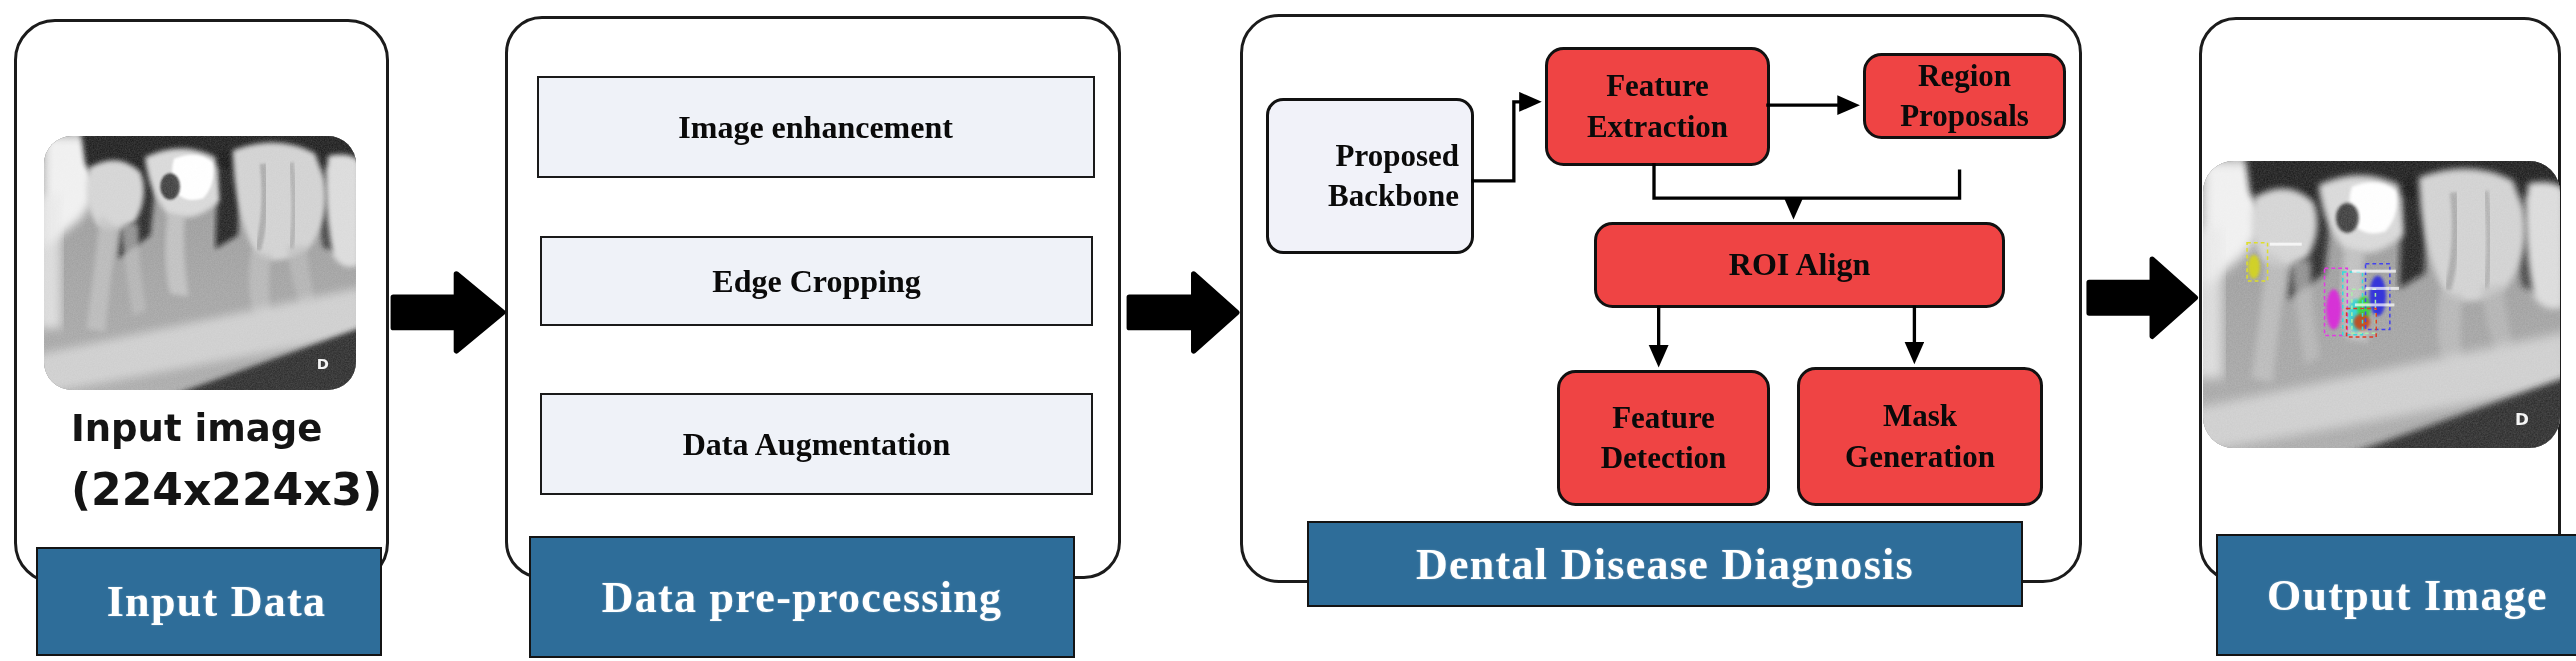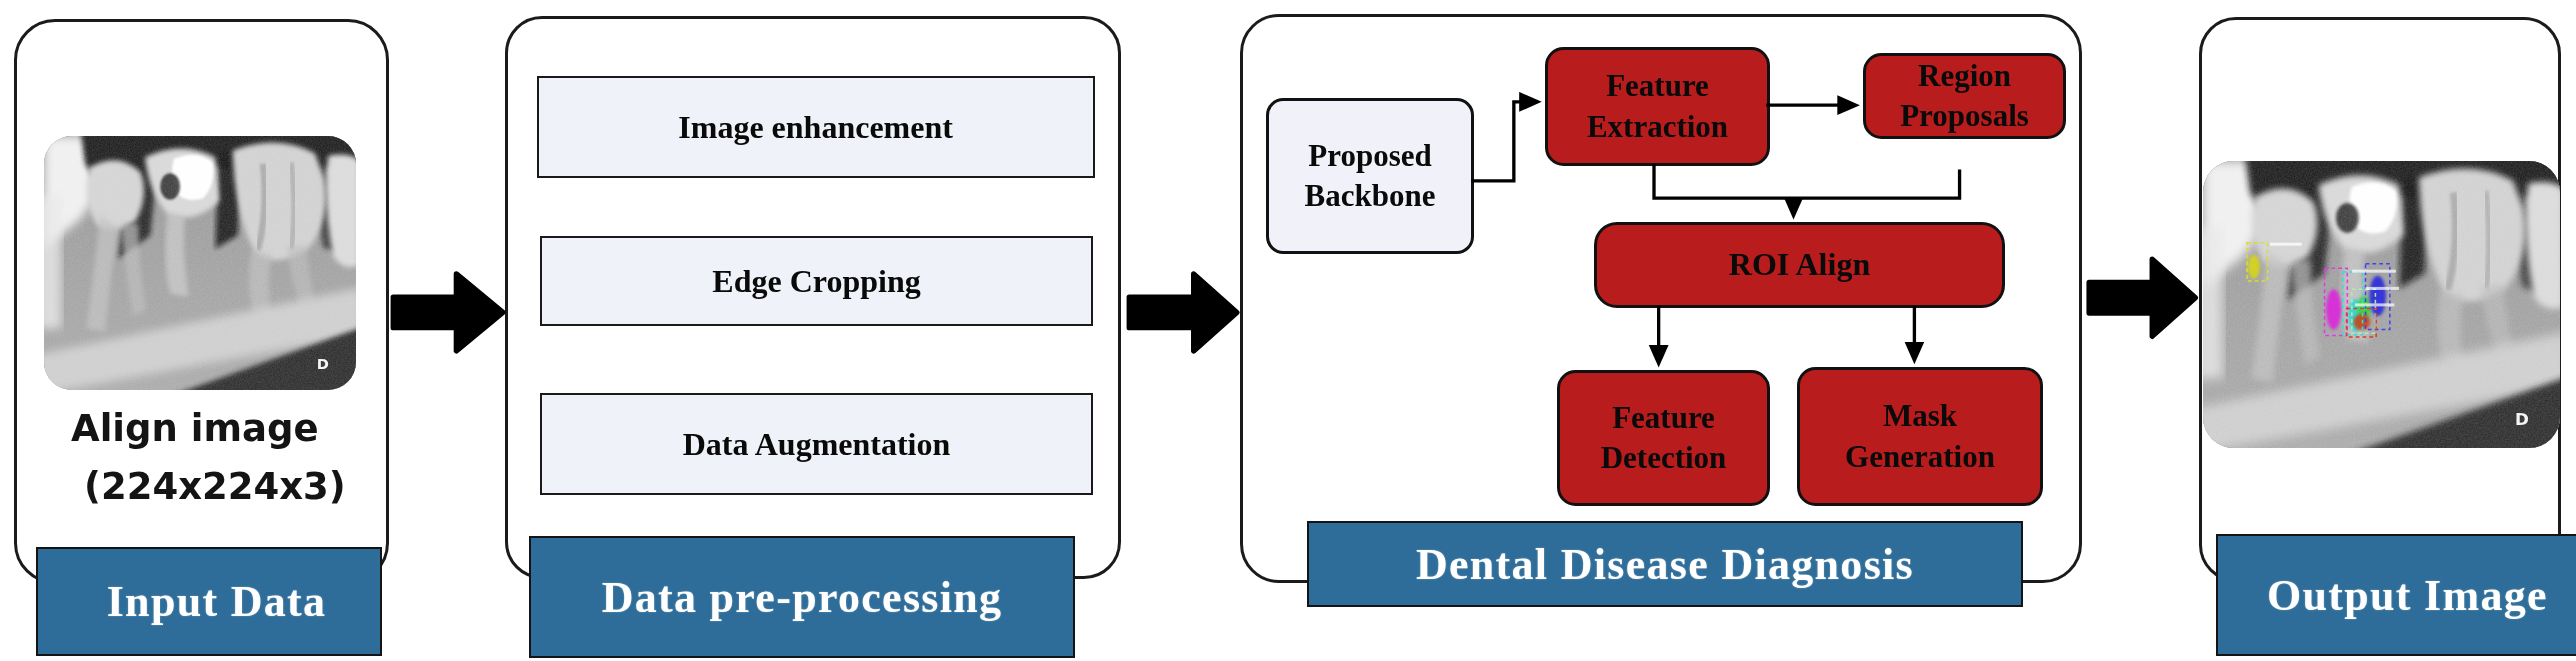--- a/index.html
+++ b/index.html
@@ -22,21 +22,21 @@
     position:absolute;background:#EFF2F8;border:2.7px solid #1a1a1a;box-sizing:border-box;
     display:flex;align-items:center;justify-content:center;
     font-weight:700;font-size:32px;color:#0a0a0a;
   }
   .node{
     position:absolute;border:3.3px solid #111111;box-sizing:border-box;
     display:flex;align-items:center;justify-content:center;text-align:center;
     font-weight:700;font-size:31px;color:#0a0a0a;line-height:1.3;
     border-radius:18.6px;padding:0 12px;
   }
-  .node.green{background:#b91c1c;}
+  .node.green{background:#ef4444;}
   .node.lavender{background:#F1F2F9;border-radius:17.3px;}
   .caption{
     position:absolute;font-family:"DejaVu Sans", sans-serif;font-weight:700;
     color:#141414;font-size:37px;line-height:1.0;white-space:nowrap;
   }
   .xray-wrap{
     position:absolute;border-radius:28px;overflow:hidden;background:#9a9a9a;
   }
   .xray-wrap svg{display:block;width:100%;height:100%;}
   #connector-layer{position:absolute;left:0;top:0;z-index:5;pointer-events:none;}
@@ -100,37 +100,37 @@
       </g>
     </defs>
   </svg>
 
   <section class="panel" style="left:14px;top:18.6px;width:375px;height:565px;">
     <div class="xray-wrap" style="left:27px;top:114px;width:312px;height:254px;">
       <svg viewBox="0 0 470 383" preserveAspectRatio="none">
           <use href="#xrayScene"></use>
         </svg>
     </div>
-    <div class="caption" style="left:54px;top:388px;">Align image</div>
-    <div class="caption" style="left:67px;top:446px;font-size:37px;">(224x224x3)</div>
+    <div class="caption" style="left:54px;top:388px;">Input image</div>
+    <div class="caption" style="left:54px;top:446px;font-size:44px;">(224x224x3)</div>
     <div class="banner" style="left:19px;top:525px;width:346px;height:109px;padding-left:15px;">Input Data</div>
   </section>
 
   <section class="panel" style="left:505px;top:16px;width:616px;height:563px;border-radius:37px;">
     <div class="stepbox" style="left:28.6px;top:57px;width:558px;height:102px;text-align:center;">Image enhancement</div>
     <div class="stepbox" style="left:32px;top:217px;width:553px;height:90px;">Edge Cropping</div>
     <div class="stepbox" style="left:32px;top:374px;width:553px;height:102px;">Data Augmentation</div>
     <div class="banner" style="left:21px;top:517px;width:546px;height:122px;">Data pre-processing</div>
   </section>
 
   <section class="panel" style="left:1240px;top:14px;width:842px;height:569px;border-radius:39px;">
-    <div class="node lavender" style="left:23px;top:81px;width:208px;height:156px;">Proposed Backbone</div>
+    <div class="node lavender" style="left:23px;top:81px;width:208px;height:156px;text-align:right;">Proposed Backbone</div>
     <div class="node green" style="left:302px;top:30px;width:225px;height:119px;">Feature Extraction</div>
     <div class="node green" style="left:620px;top:36px;width:203px;height:86px;">Region Proposals</div>
-    <div class="node green" style="left:351px;top:205px;width:411px;height:86px;font-size:32px;border-radius:23px;">ROI Align</div>
+    <div class="node green" style="left:351px;top:205px;width:411px;height:86px;font-size:32px;">ROI Align</div>
     <div class="node green" style="left:314px;top:353px;width:213px;height:136px;">Feature Detection</div>
     <div class="node green" style="left:554px;top:350px;width:246px;height:139px;">Mask Generation</div>
     <div class="banner" style="left:64px;top:504px;width:716px;height:86px;">Dental Disease Diagnosis</div>
   </section>
 
   <section class="panel" style="left:2199px;top:17.3px;width:362px;height:565px;border-radius:37px;">
     <div class="xray-wrap" style="left:1.3px;top:141px;width:357px;height:287px;border-radius:31px;">
       <svg viewBox="0 0 470 383" preserveAspectRatio="none">
         <use href="#xrayScene"></use>
         <g>

